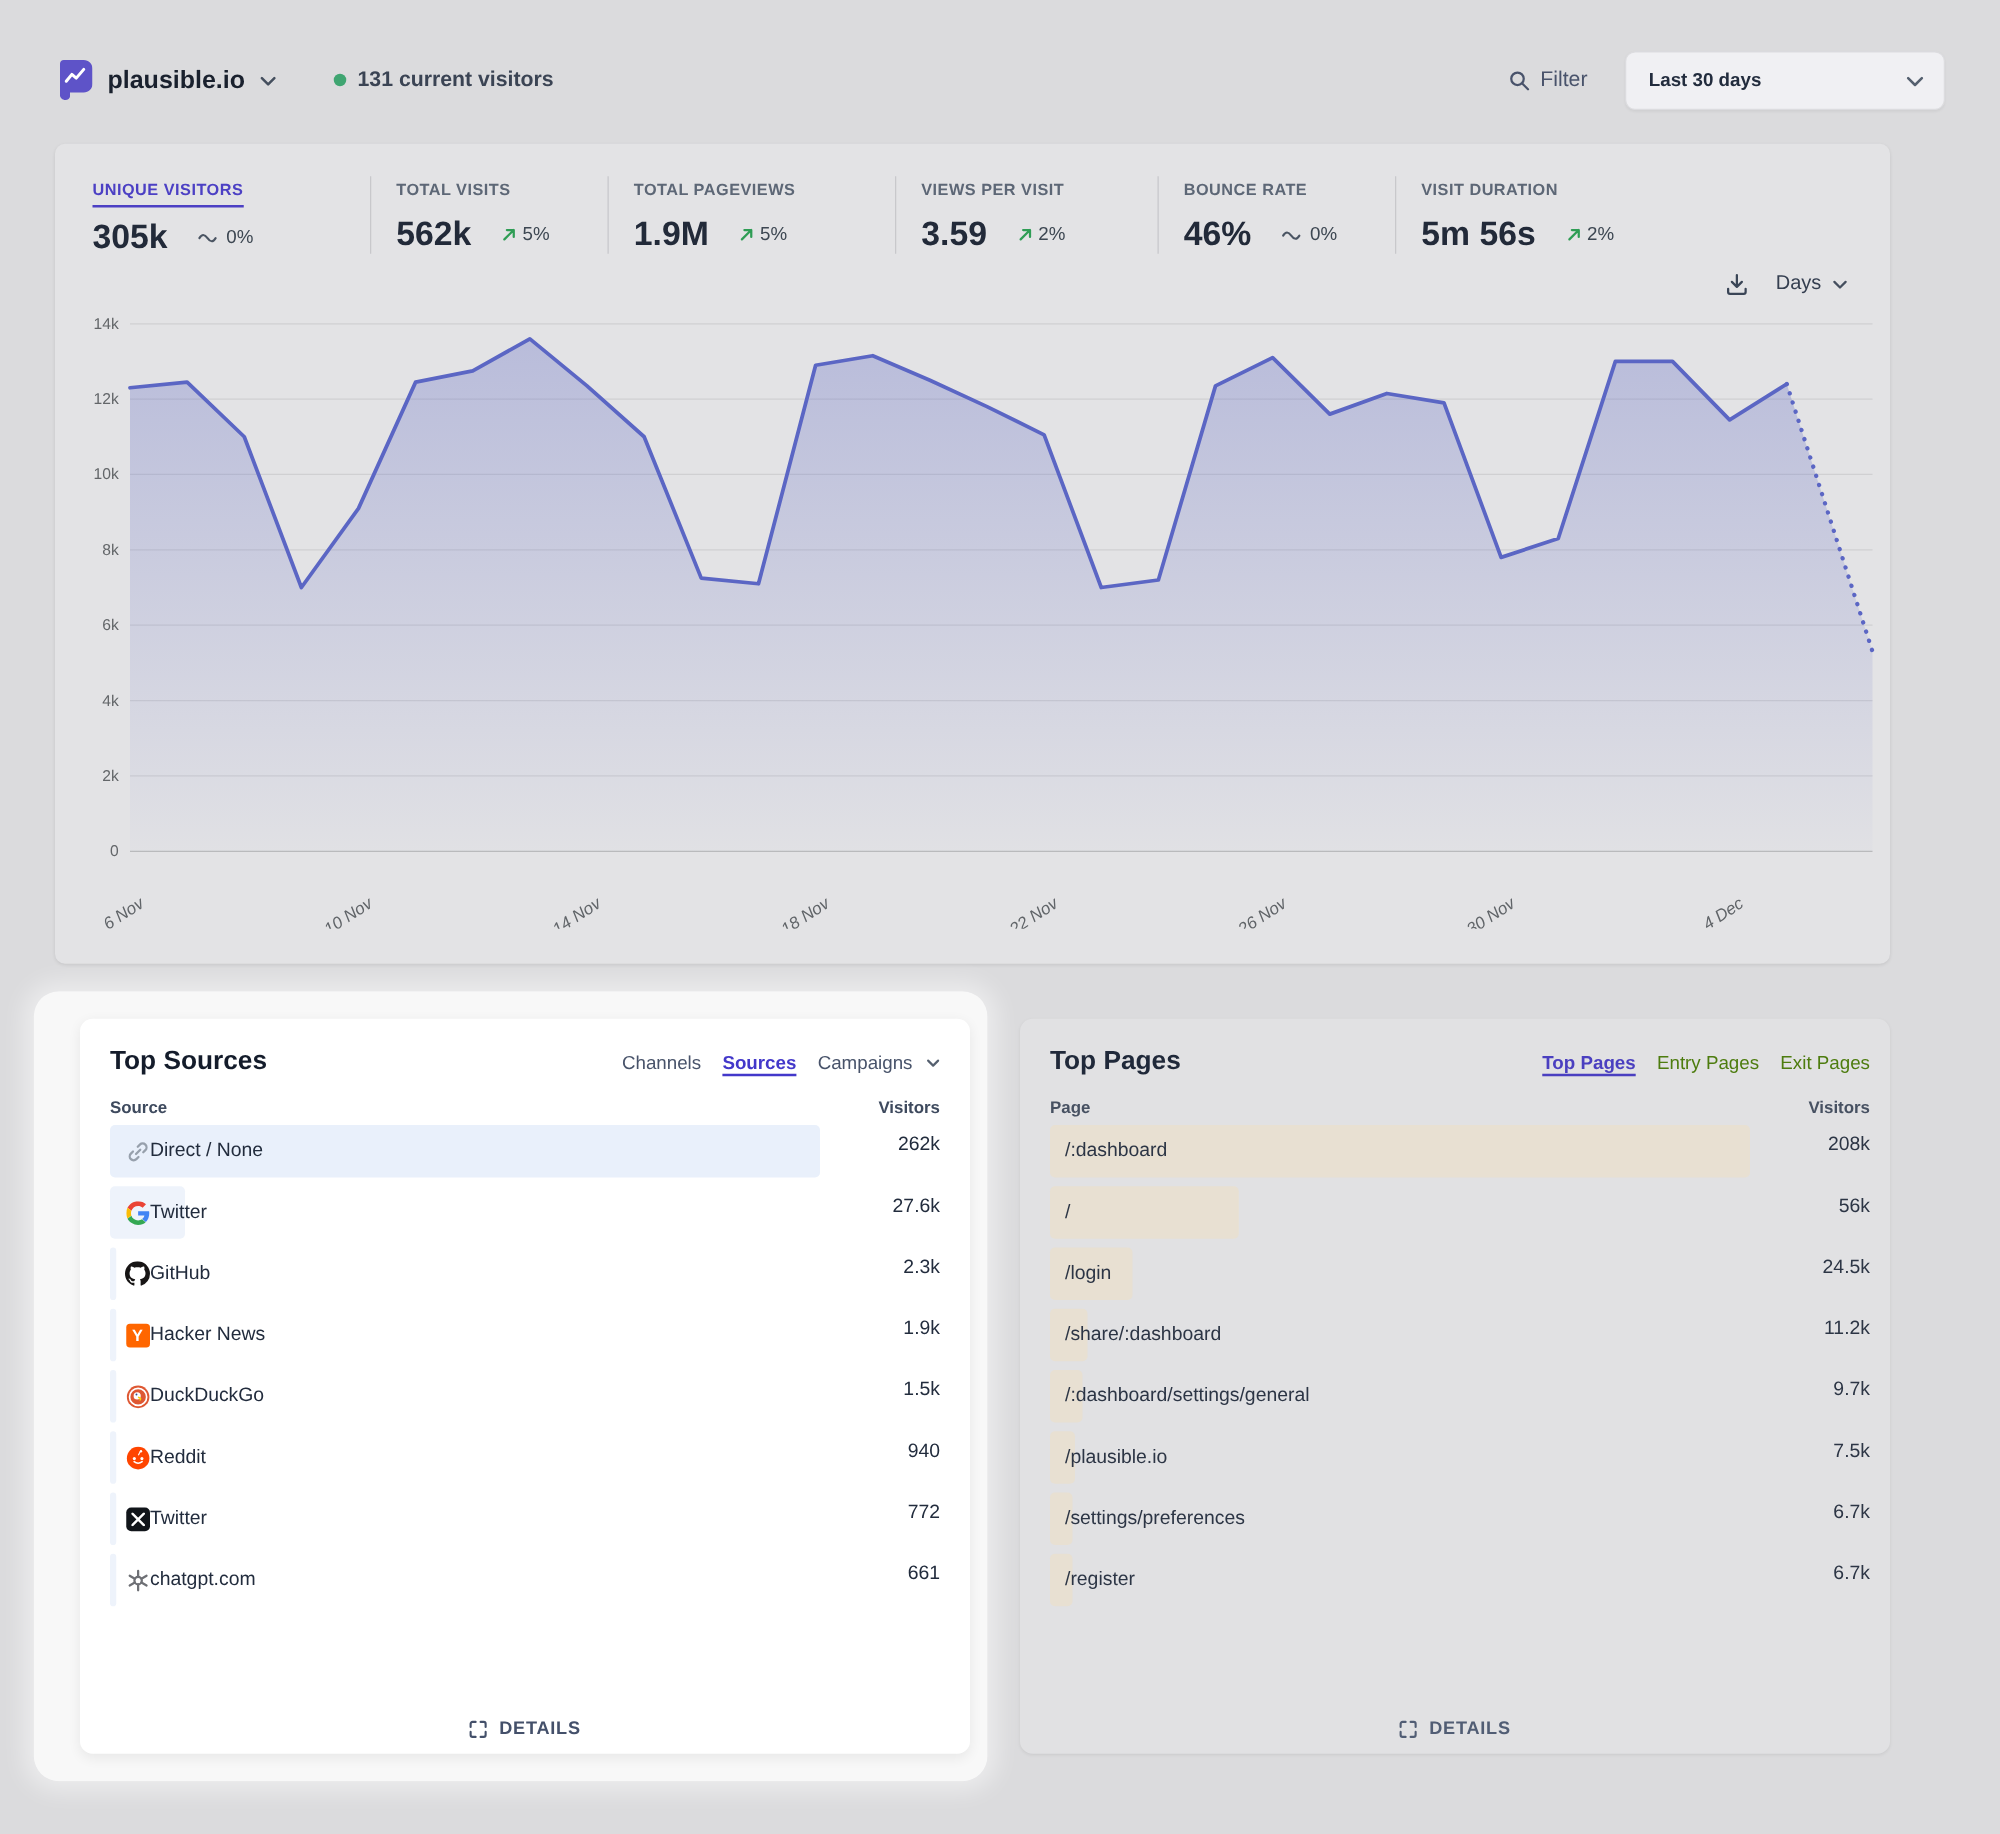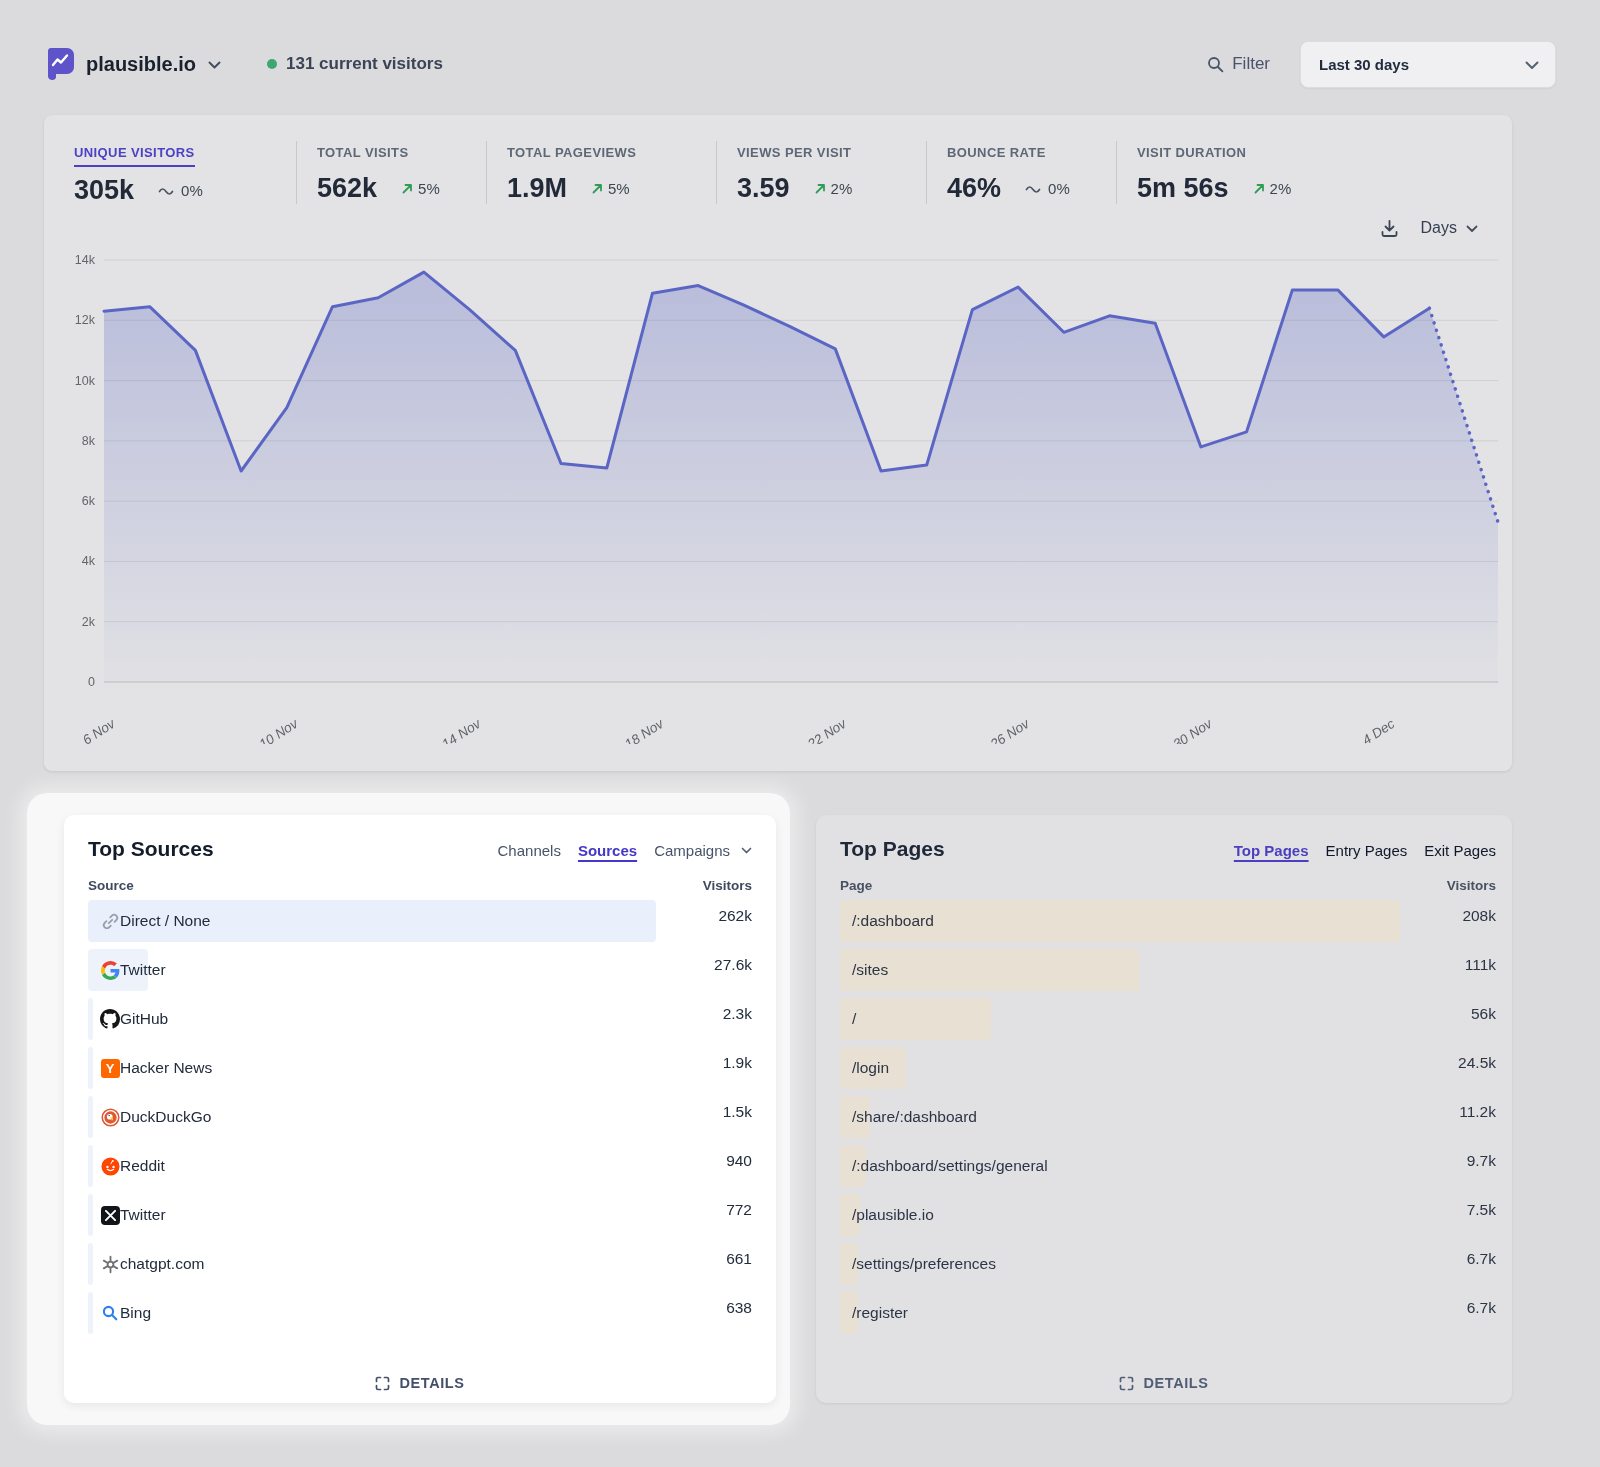--- a/index.html
+++ b/index.html
@@ -64,21 +64,21 @@
   .pages-card { position:absolute; left:816px; top:815px; width:696px; height:588px;
                 background:#e1e1e3; box-shadow:0 1px 3px rgba(0,0,0,.08);
                 padding:22px 16px 0 24px; }
   .panel-head { display:flex; align-items:baseline; }
   .panel-title { font-size:21px; font-weight:700; color:#141c2b; }
   .pages-card .panel-title { color:#20293a; }
   .panel-tabs { margin-left:auto; display:flex; align-items:center; gap:17px; font-size:15px; }
   .ptab { color:#48536a; cursor:pointer; white-space:nowrap; }
   .ptab.active { color:#4338ca; font-weight:700; text-decoration:underline;
                  text-underline-offset:4px; text-decoration-thickness:2px; }
-  .pages-card .ptab { color:#0f172a; }
+  .pages-card .ptab { color:#4d7c0f; }
   .pages-card .ptab.active { color:#4a3fc0; }
   .tab-chev { color:#55606f; margin-left:-6px; }
 
   .col-head { display:flex; justify-content:space-between; font-size:13.5px; font-weight:700;
               color:#3e4a5e; margin-top:17px; margin-bottom:7px; }
   .pages-card .col-head { color:#475162; }
 
   .row { position:relative; height:42px; margin-bottom:7px; font-size:15.5px; }
   .bar-area { position:absolute; left:0; top:0; bottom:0; right:96px; }
   .bar { position:absolute; left:0; top:0; bottom:0; border-radius:4px; background:#eef3fb; }
@@ -438,35 +438,20 @@
                   <line x1="7.2" y1="11.6" x2="2.9" y2="14.1"></line>
                   <line x1="7.2" y1="8.4" x2="2.9" y2="5.9"></line>
                 </g>
                 <circle cx="10" cy="10" r="3.1" fill="none" stroke="#6e7075" stroke-width="1.9"></circle>
               </svg>
           </span>
           <span class="row-label">chatgpt.com</span>
         </div>
         <span class="row-val">661</span>
       </div>
-      <div class="row">
-        <div class="bar-area">
-            <div class="bar" style="width: 0.8%;"></div>
-          </div>
-        <div class="row-content">
-          <span class="src-icon">
-            <svg width="18" height="18" viewBox="0 0 18 18">
-                <circle cx="7.5" cy="7.5" r="4.6" fill="none" stroke="#2d7ff0" stroke-width="2.1"></circle>
-                <line x1="11.2" y1="11.2" x2="15.3" y2="15.3" stroke="#2d7ff0" stroke-width="2.1" stroke-linecap="round"></line>
-              </svg>
-          </span>
-          <span class="row-label">Bing</span>
-        </div>
-        <span class="row-val">638</span>
-      </div>
     </div>
     <div class="details-btn">
       <span>
         <svg width="15" height="15" viewBox="0 0 15 15" fill="none" stroke="currentColor" stroke-width="1.7" stroke-linecap="round">
             <path d="M1.5 5.5 V3 A1.5 1.5 0 0 1 3 1.5 H5.5"></path>
             <path d="M9.5 1.5 H12 A1.5 1.5 0 0 1 13.5 3 V5.5"></path>
             <path d="M13.5 9.5 V12 A1.5 1.5 0 0 1 12 13.5 H9.5"></path>
             <path d="M5.5 13.5 H3 A1.5 1.5 0 0 1 1.5 12 V9.5"></path>
           </svg>
       </span>
@@ -493,29 +478,20 @@
       <div class="bar-area">
           <div class="bar" style="width: 100%;"></div>
         </div>
       <div class="row-content">
           <span class="row-label">/:dashboard</span>
         </div>
       <span class="row-val">208k</span>
     </div>
     <div class="row">
       <div class="bar-area">
-          <div class="bar" style="width: 53.3654%;"></div>
-        </div>
-      <div class="row-content">
-          <span class="row-label">/sites</span>
-        </div>
-      <span class="row-val">111k</span>
-    </div>
-    <div class="row">
-      <div class="bar-area">
           <div class="bar" style="width: 26.9231%;"></div>
         </div>
       <div class="row-content">
           <span class="row-label">/</span>
         </div>
       <span class="row-val">56k</span>
     </div>
     <div class="row">
       <div class="bar-area">
           <div class="bar" style="width: 11.7788%;"></div>

